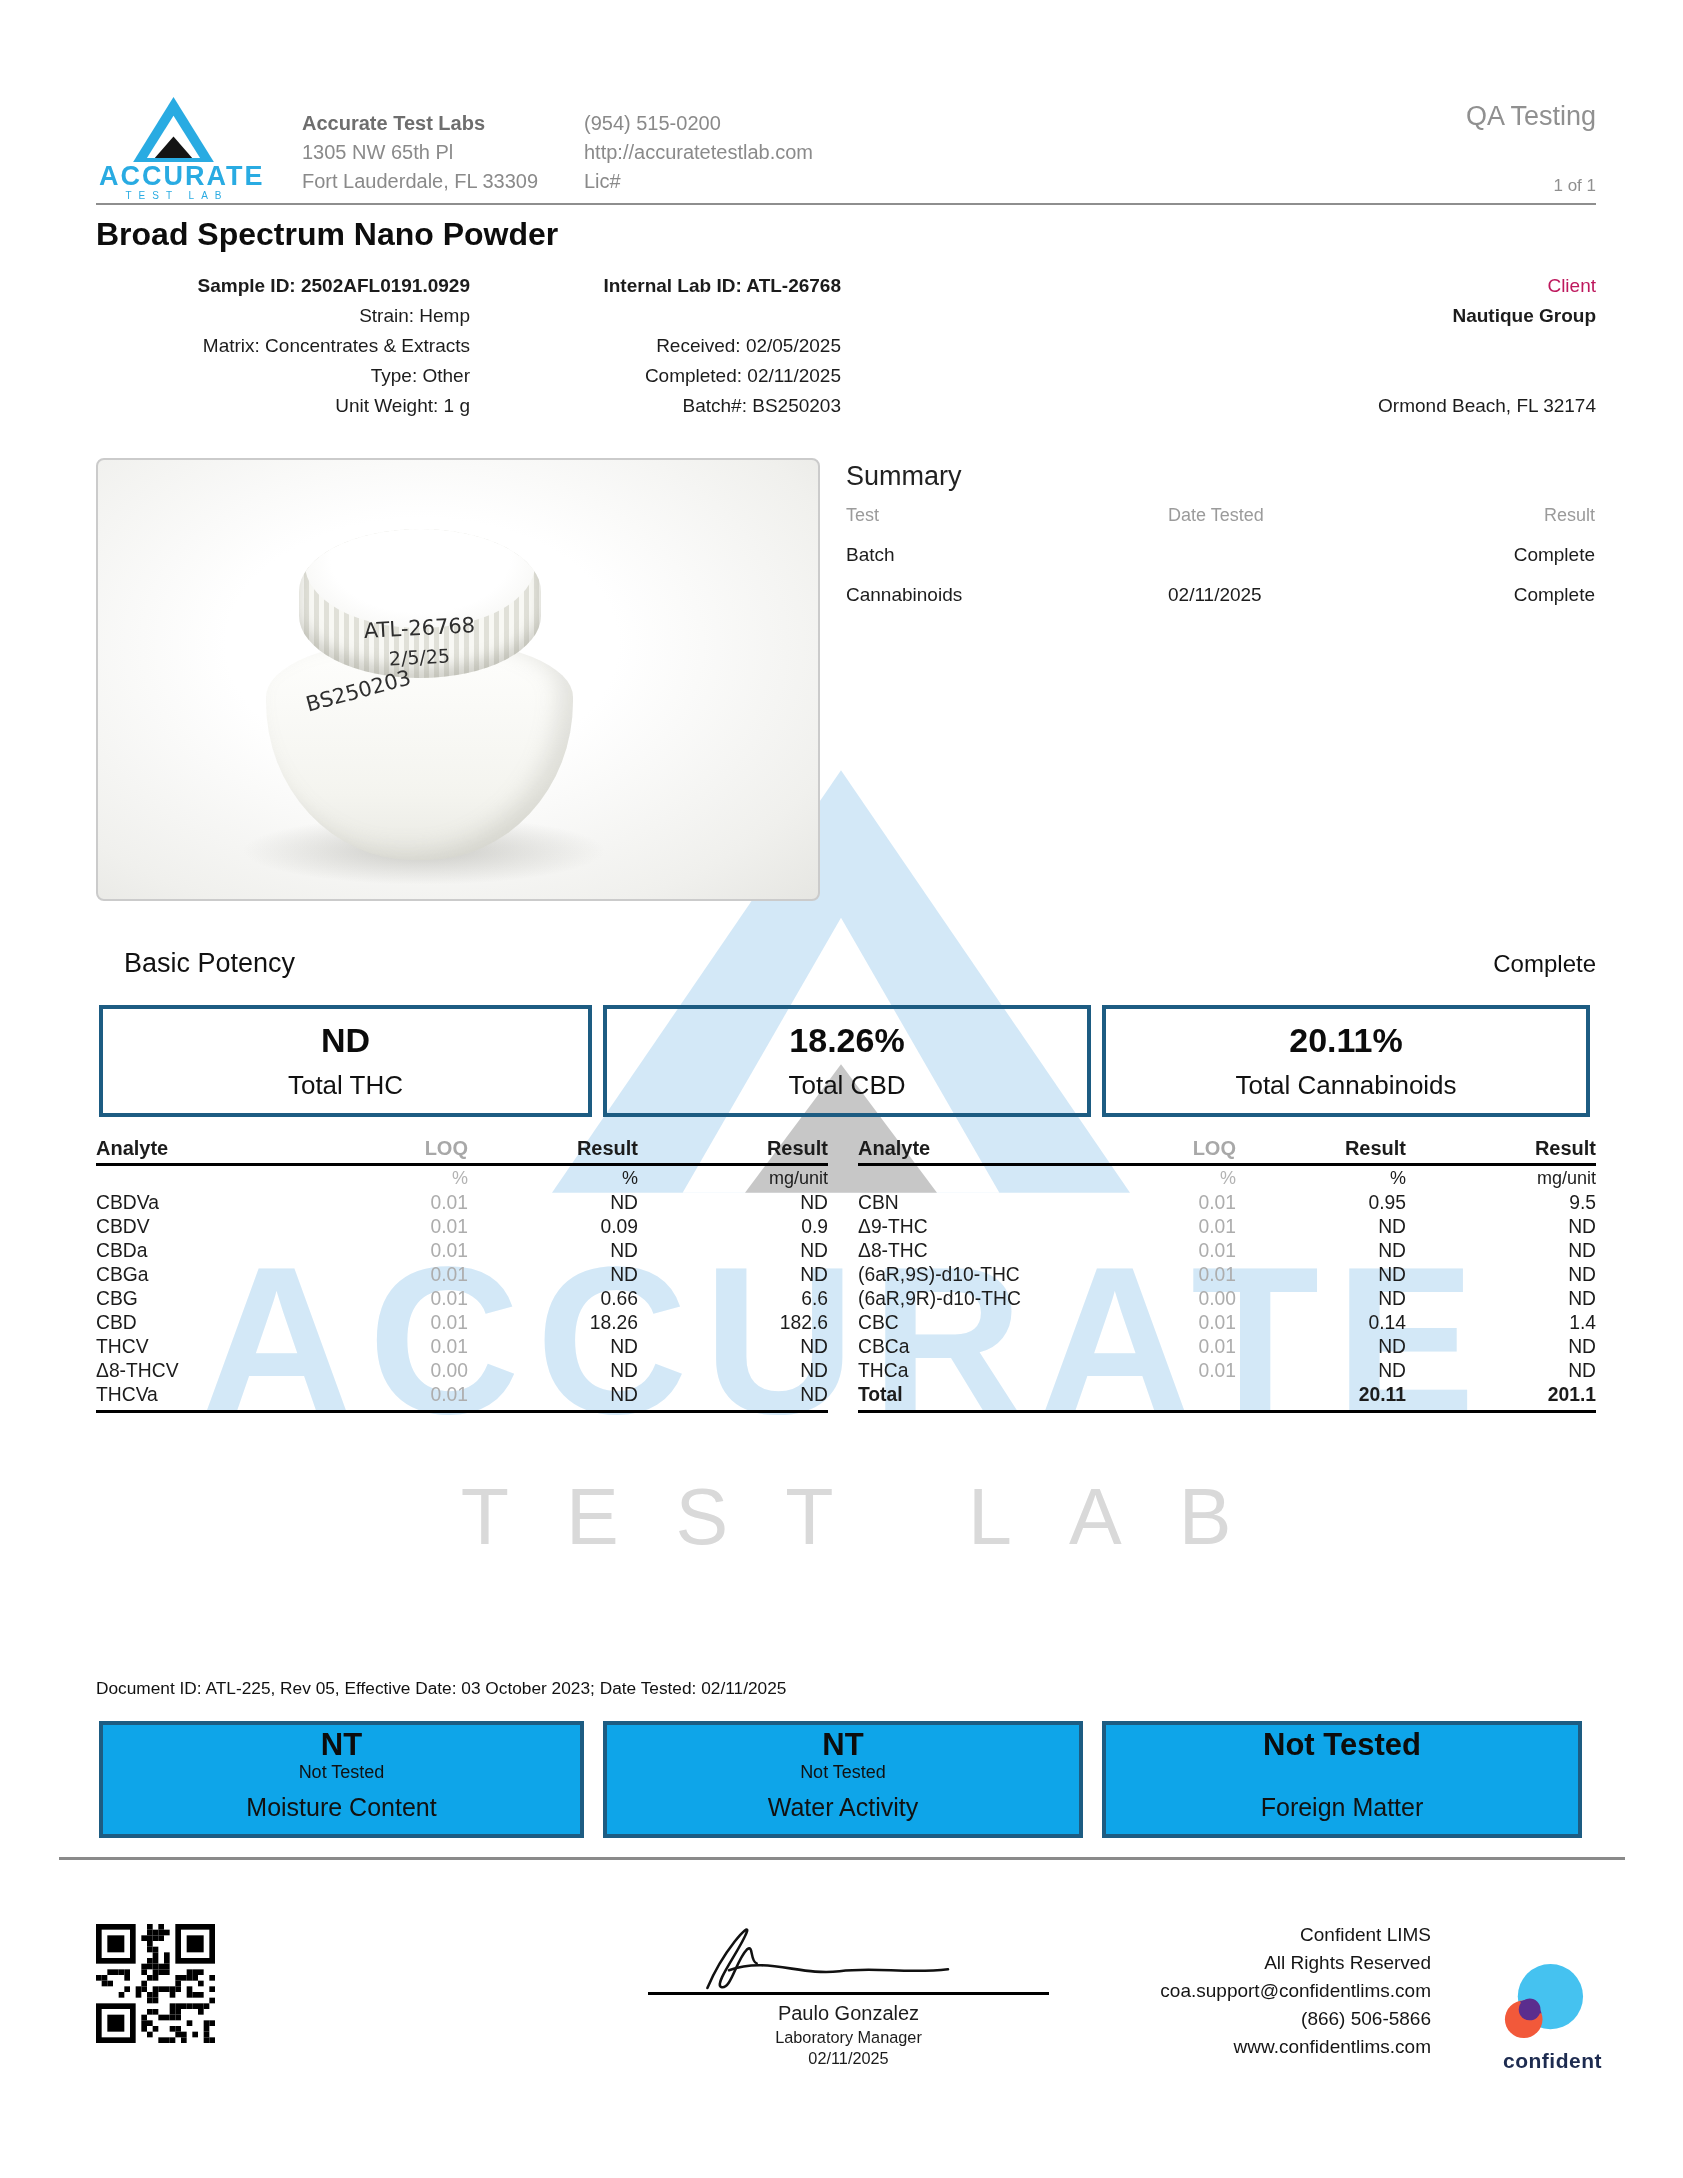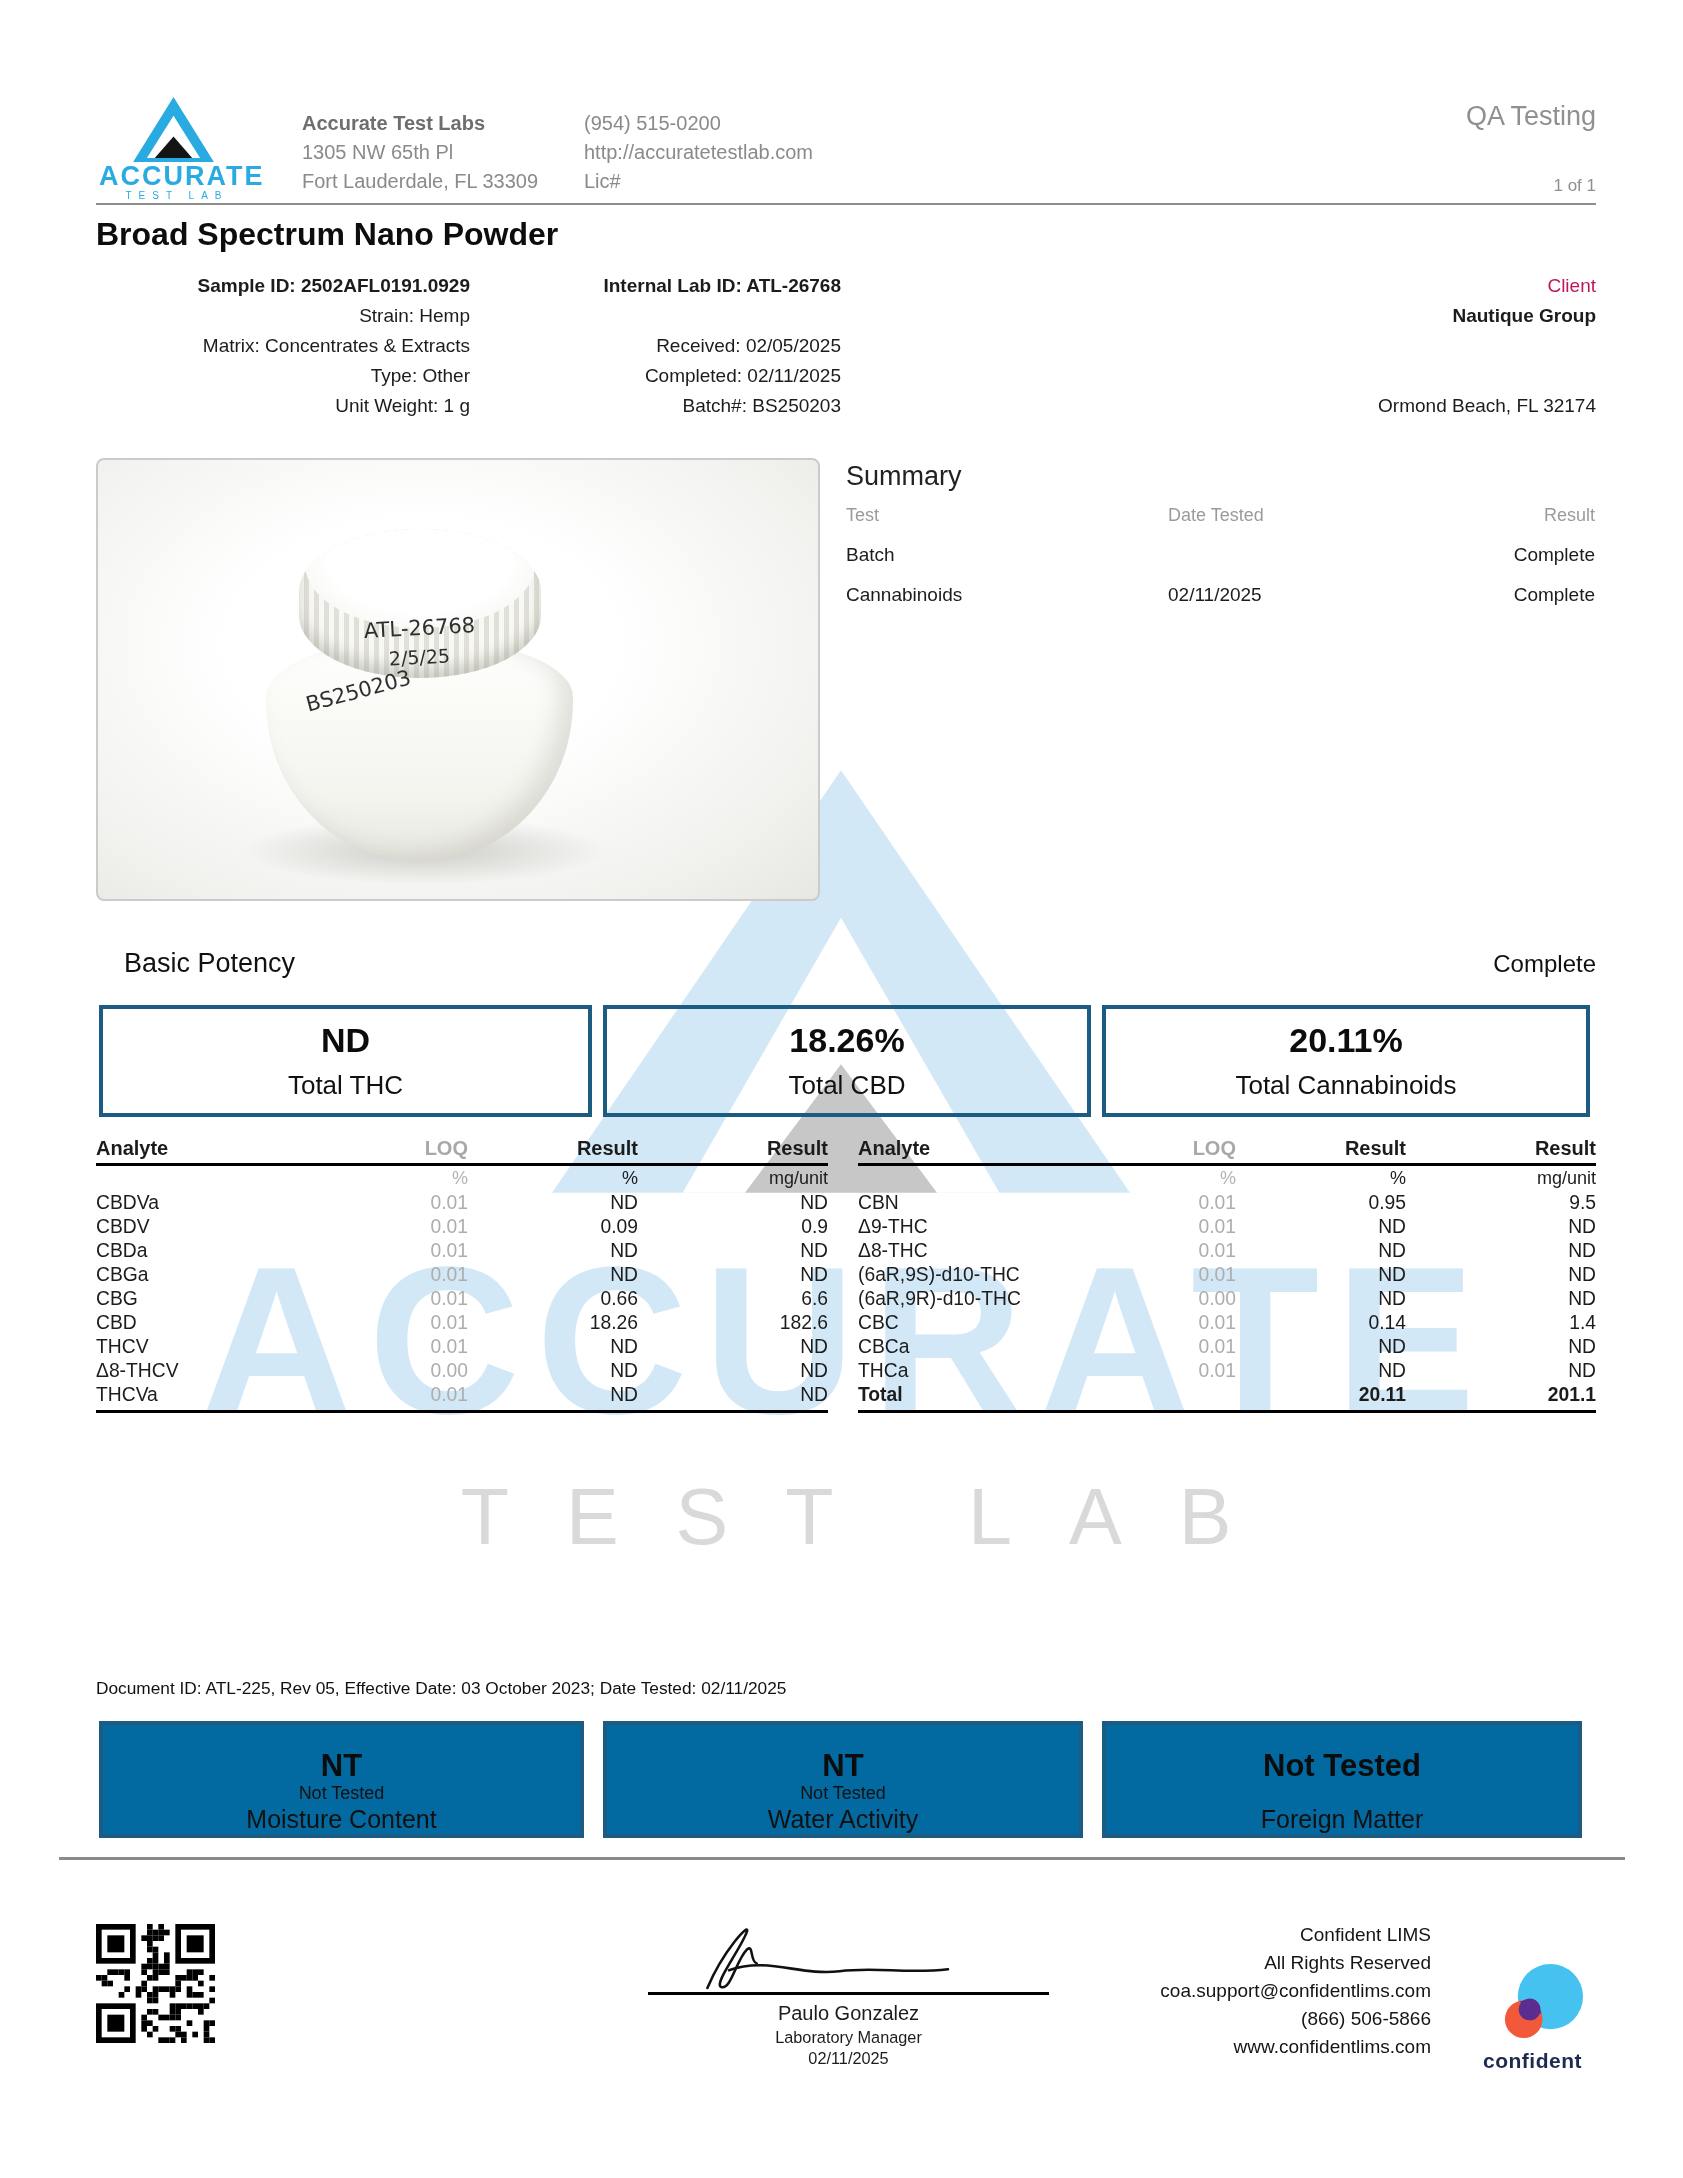--- a/index.html
+++ b/index.html
@@ -82,32 +82,32 @@
   .thead .c2{color:#a8a8a8;}
   .units{font-size:18px; padding-top:2px; height:24px;}
   .units .c2{color:#b3b3b3;}
   .drow{height:24px;}
   .drow .c2{color:#adadad;}
   .tbot{border-top:3px solid #000; margin-top:2px;}
   .trow-total{font-weight:bold;}
   
   .docline{font-size:17.3px; color:#111;}
   .npanel{
-    border:4px solid #1d5c82; background:#0369a1; text-align:center;
-    display:flex; flex-direction:column; align-items:center; padding:25px 6px 12px 6px; box-sizing:border-box;
+    border:4px solid #1d5c82; background:#0ea5e9; text-align:center;
+    display:flex; flex-direction:column; align-items:center; padding:4px 6px 12px 6px; box-sizing:border-box;
   }
   .npanel .val{font-size:31px; font-weight:bold; color:#0c0c0c; line-height:1.05;}
   .npanel .note{font-size:18px; color:#111; min-height:22px;}
   .npanel .lab{font-size:25px; color:#111; margin-top:auto;}
   
   .sigline{background:#000; height:3px;}
   .sig-name{font-size:20px; text-align:center;}
   .sig-small{font-size:16.3px; text-align:center;}
   .lims{font-size:19px; line-height:28px; text-align:right; color:#151515;}
-  .conf-txt{font-size:21px; color:#1d2b50; letter-spacing:0.5px; text-align:left; font-weight:600;}
+  .conf-txt{font-size:21px; color:#1d2b50; letter-spacing:0.5px; text-align:right; font-weight:600;}
 </style>
 </head>
 <body>
 
 <div class="page">
 
   <div class="abs wm" style="left:0;top:0;width:1683px;height:2178px;">
     <svg class="abs" style="left:549px;top:767px;" width="584" height="428" viewBox="0 0 590 432">
       <polygon points="295,3 587,430 3,430" fill="#d3e8f7"></polygon>
       <polygon points="295,152 455,430 135,430" fill="#ffffff"></polygon>

